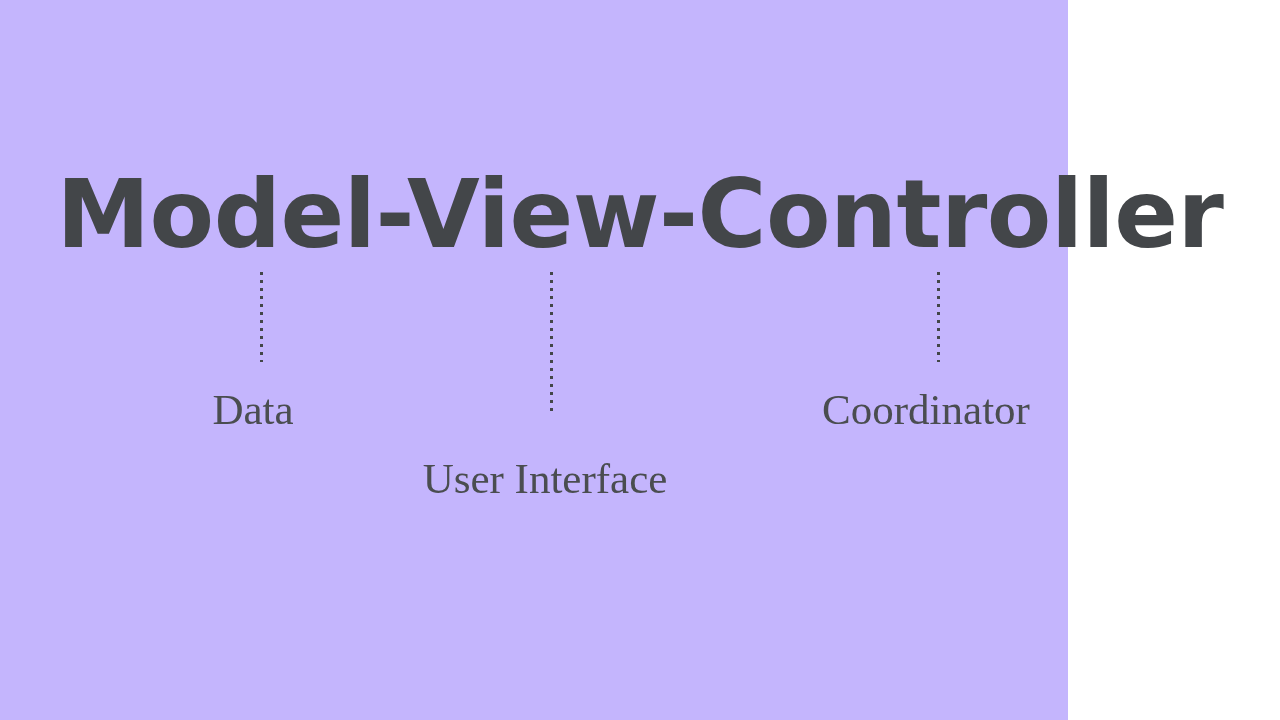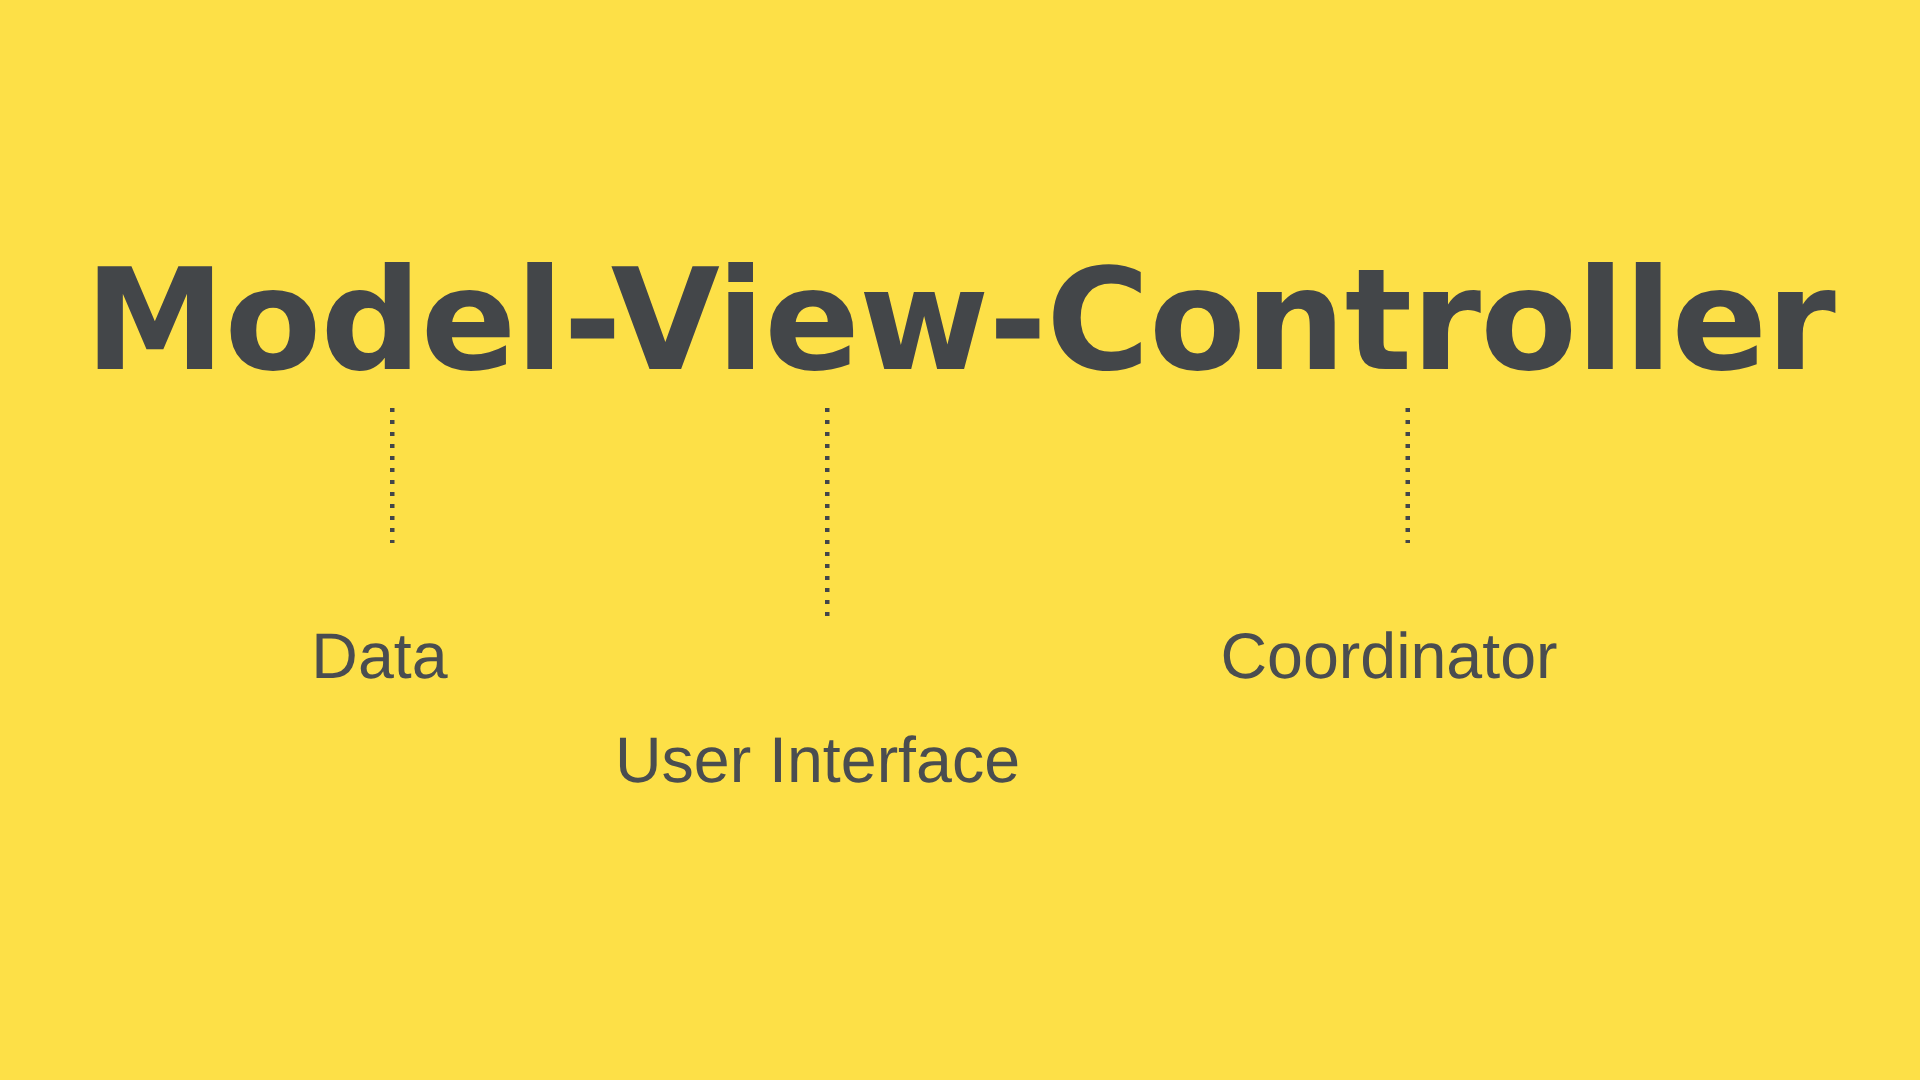--- a/index.html
+++ b/index.html
@@ -9,23 +9,23 @@
   body {
     width: 1280px;
     height: 720px;
     background: #ffffff;
     font-family: "DejaVu Sans", sans-serif;
     overflow: hidden;
   }
 
   #slide {
     position: relative;
-    width: 1280px;
+    width: 1068px;
     height: 720px;
-    background: #fde047;
+    background: #c4b5fd;
   }
 
   
   #title {
     position: absolute;
     left: 0;
     top: 160px;
     width: 1280px;
     text-align: center;
     font-family: "DejaVu Sans", sans-serif;
@@ -47,29 +47,28 @@
         #434649 3px,
         rgba(255,255,255,0) 3px,
         rgba(255,255,255,0) 8px);
     background-size: 3px 8px;
     background-repeat: repeat-y;
   }
 
   
   .label {
     position: absolute;
-    font-family: Liberation Sans, sans-serif;
+    font-family: Liberation Serif, serif;
     font-weight: 300;
     font-size: 43px;
     line-height: 52px;
     color: #4a4d50;
     white-space: nowrap;
     text-align: center;
     transform: translateX(-50%);
-    margin-top: 28px;
   }
 </style>
 </head>
 <body>
 
 <div id="slide">
 
   <div id="title">Model-View-Controller</div>
 
   <div class="connector" style="left:260px; top:272px; height:90px;"></div>

